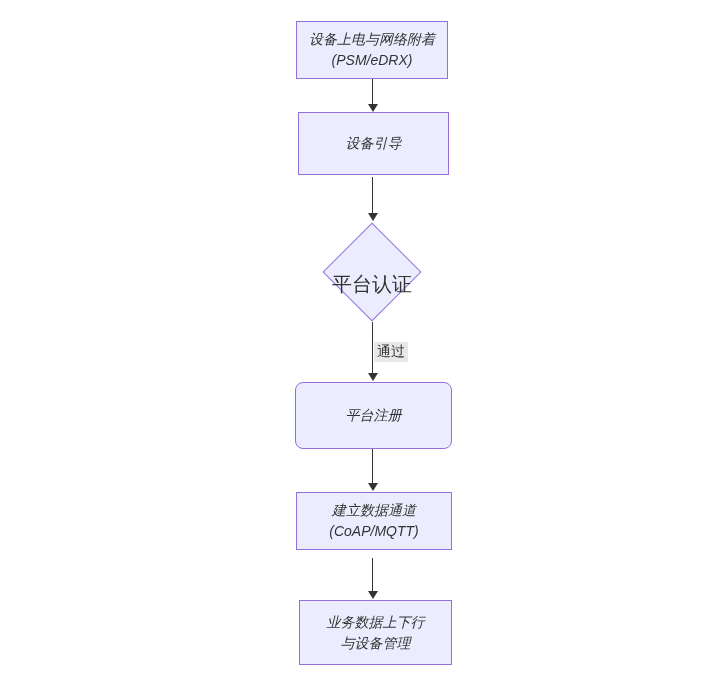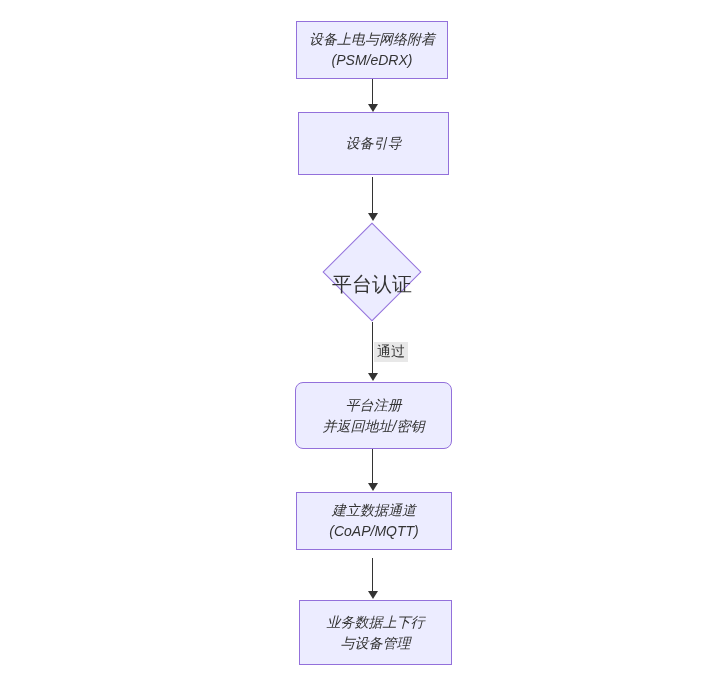--- a/index.html
+++ b/index.html
@@ -122,21 +122,20 @@
     <div class="diamond-shape"></div>
     <span class="diamond-label">平台认证</span>
   </div>
 
   <div class="edge-line e2"></div>
   <div class="edge-label">通过</div>
   <div class="arrow-head h2"></div>
 
   <div class="node n3">
     <span>平台注册</span>
-    <span>并返回地址/密钥</span>
   </div>
 
   <div class="edge-line e3"></div>
   <div class="arrow-head h3"></div>
 
   <div class="node n4">
     <span>建立数据通道</span>
     <span>(CoAP/MQTT)</span>
   </div>
 

